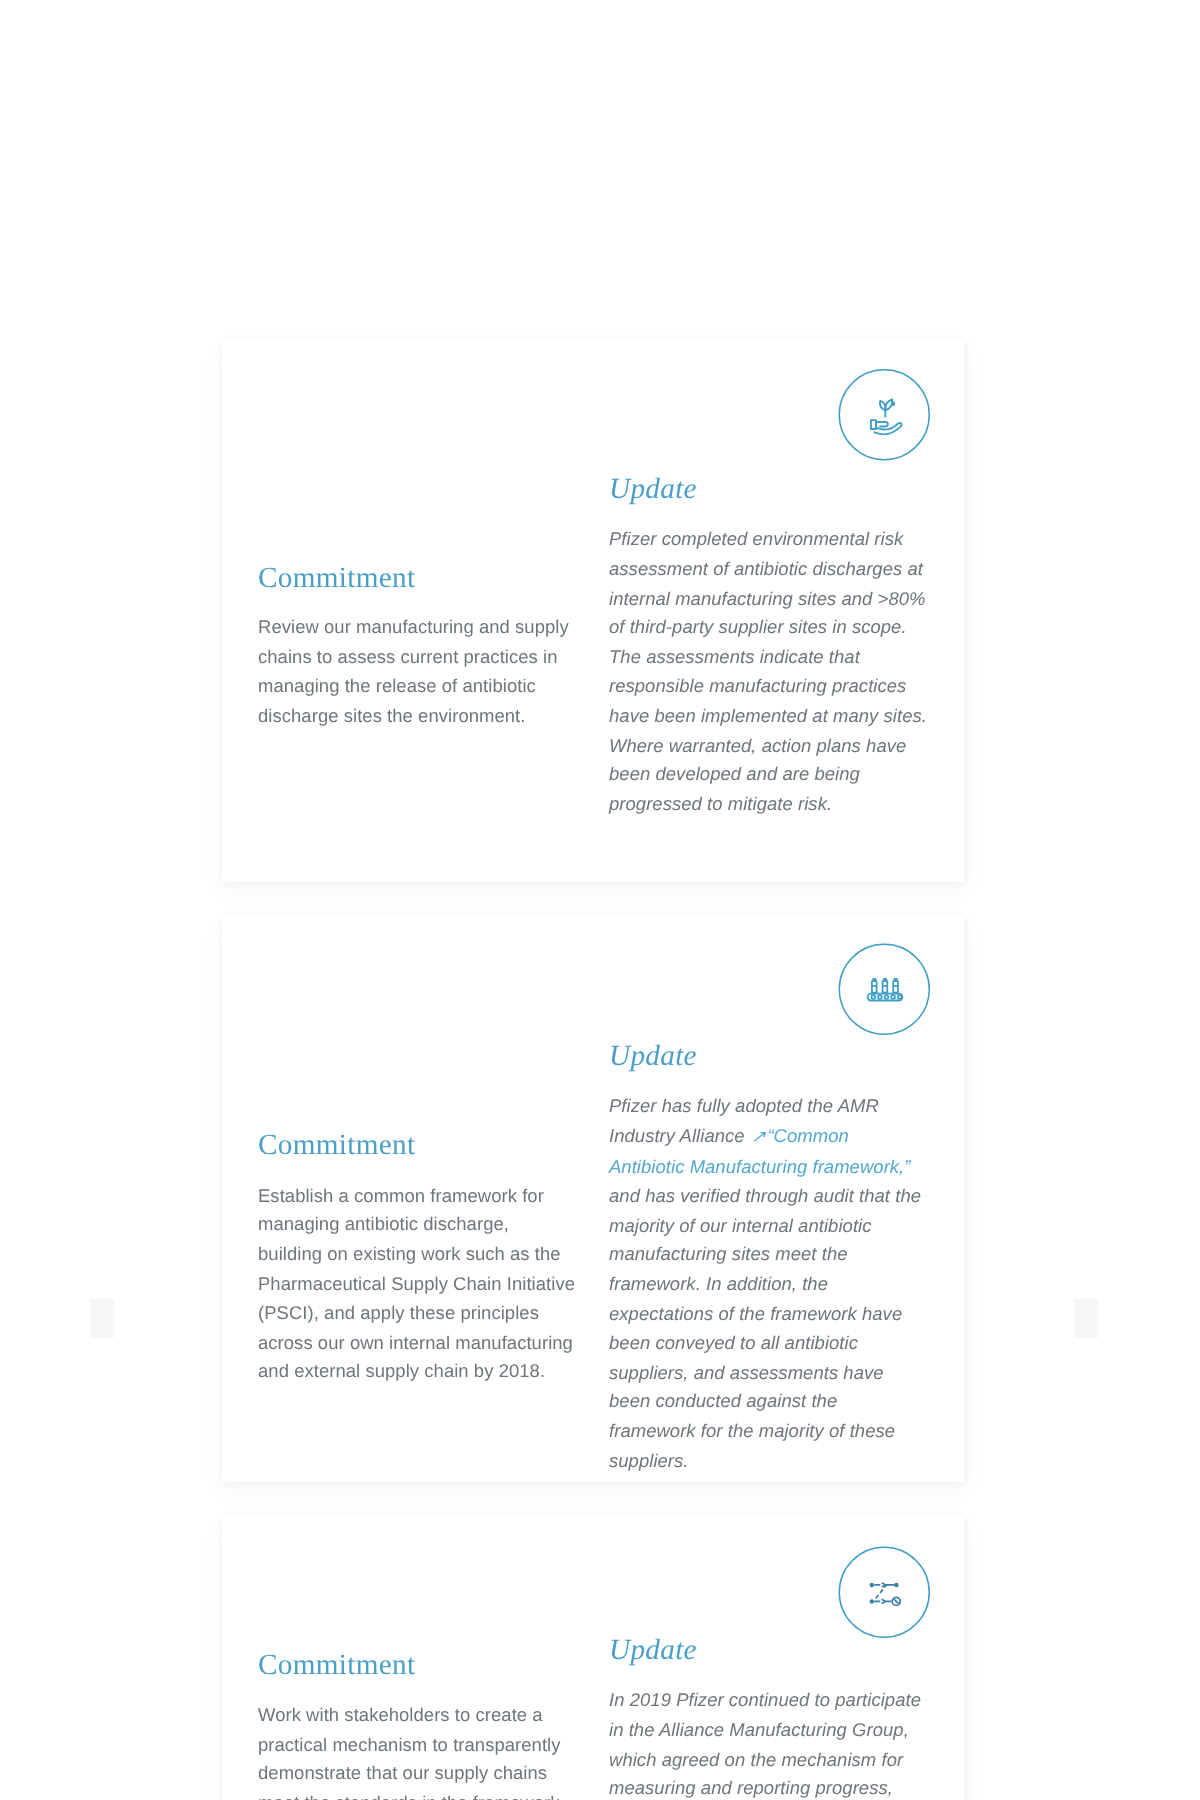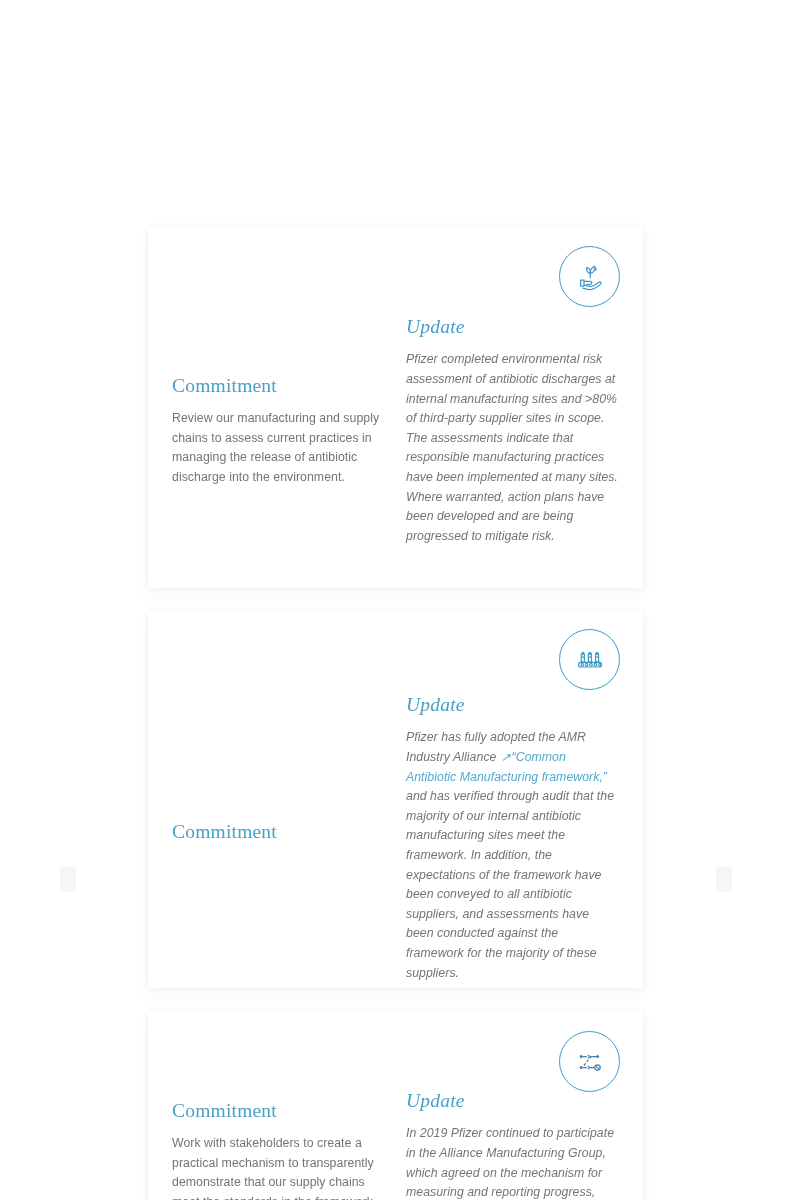--- a/index.html
+++ b/index.html
@@ -140,21 +140,21 @@
         <circle cx="24.3" cy="11.2" r="0.9"></circle>
         <path d="M9.6 22.1h3.4v5.9H9.6z"></path>
         <path d="M13.4 23.3h5.5c1.2 0 2 0.6 2 1.5s-0.8 1.5-2 1.5h-3.2"></path>
         <path d="M13.2 27.2c2.9 1 5.6 1.4 8 0.9 2.2-0.5 4.4-1.9 6.6-3.8 0.7-0.6 1.6-0.5 2 0.2 0.4 0.7 0.1 1.5-0.6 2.1-2.7 2.4-5.4 4.1-8.2 4.7-2.8 0.6-5.8 0.1-9-1.1"></path>
       </svg>
     </div>
 
     <div class="columns">
       <div class="col col-commitment">
         <h3 class="col-heading">Commitment</h3>
-        <p class="col-body">Review our manufacturing and supply chains to assess current practices in managing the release of antibiotic discharge into the environment.</p>
+        <p class="col-body">Review our manufacturing and supply chains to assess current practices in managing the release of antibiotic discharge sites the environment.</p>
       </div>
       <div class="col col-update">
         <h3 class="col-heading">Update</h3>
         <p class="col-body">Pfizer completed environmental risk assessment of antibiotic discharges at internal manufacturing sites and &gt;80% of third-party supplier sites in scope. The assessments indicate that responsible manufacturing practices have been implemented at many sites. Where warranted, action plans have been developed and are being progressed to mitigate risk.</p>
       </div>
     </div>
   </div>
 
   <div class="card card-2">
     <div class="icon-badge">
@@ -173,20 +173,21 @@
         <circle cx="15.6" cy="23.7" r="1.25"></circle>
         <circle cx="20" cy="23.7" r="1.25"></circle>
         <circle cx="24.4" cy="23.7" r="1.25"></circle>
         <circle cx="28.8" cy="23.7" r="1.25"></circle>
       </svg>
     </div>
 
     <div class="columns">
       <div class="col col-commitment">
         <h3 class="col-heading">Commitment</h3>
+        <p class="col-body">Establish a common framework for managing antibiotic discharge, building on existing work such as the Pharmaceutical Supply Chain Initiative (PSCI), and apply these principles across our own internal manufacturing and external supply chain by 2018.</p>
       </div>
       <div class="col col-update">
         <h3 class="col-heading">Update</h3>
         <p class="col-body"><span>Pfizer has fully adopted the AMR Industry Alliance </span><span class="ext-arrow">↗</span><a class="ext-link" href="#">“Common Antibiotic Manufacturing framework,”</a><span> and has verified through audit that the majority of our internal antibiotic manufacturing sites meet the framework.  In addition, the expectations of the framework have been conveyed to all antibiotic suppliers, and assessments have been conducted against the framework for the majority of these suppliers.</span></p>
       </div>
     </div>
   </div>
 
   <div class="card card-3">
     <div class="icon-badge">

